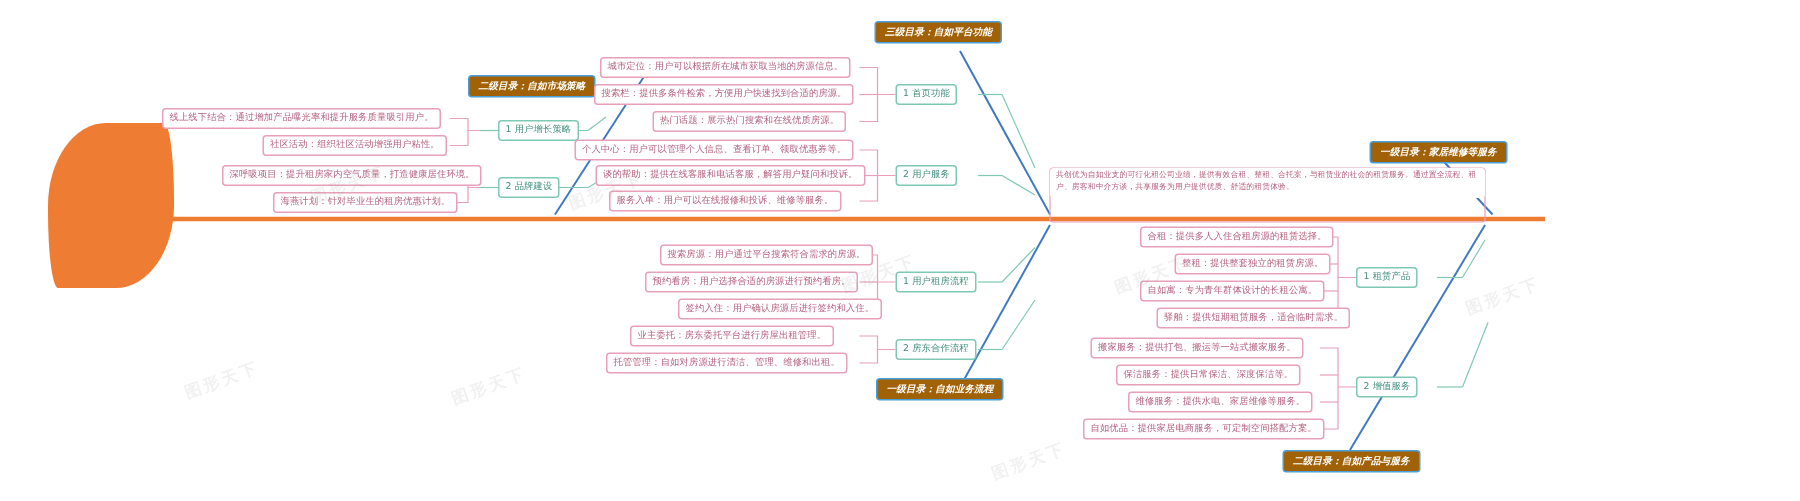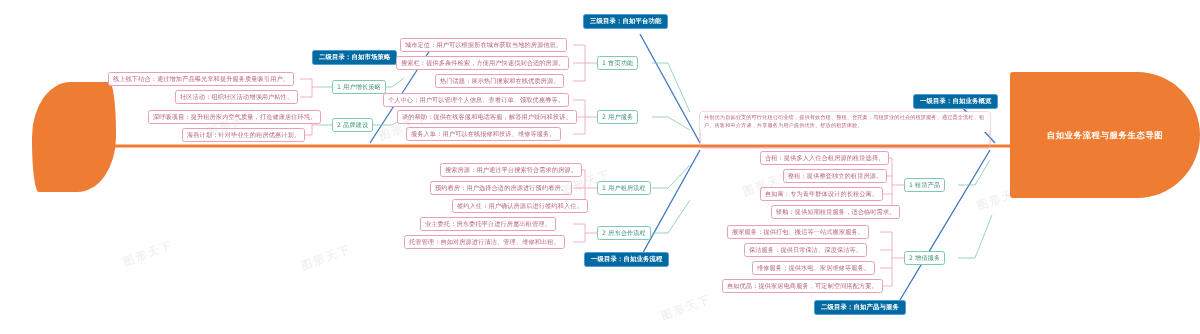--- a/index.html
+++ b/index.html
@@ -28,27 +28,28 @@
     border: 0.8px solid #e8a0b8;
     color: #b5607e;
   }
   
   .cat {
     border: 0.8px solid #7fc8b4;
     color: #3f8f7c;
   }
   
   .dir {
-    background: #0369a1;
+    background: #a16207;
     border: 0.8px solid #4a9fd8;
     color: #ffffff;
     font-weight: bold;
     font-size: 6.4px;
     padding: 2.6px 6px;
     border-radius: 2.5px;
+    font-style: italic;
   }
 
   
   #fish-head {
     position: absolute;
     left: 1010px; top: 72px;
     width: 190px; height: 126px;
     background: #ee7d33;
     border-radius: 50px 999px 999px 50px;
     display: flex; align-items: center; justify-content: center;
@@ -143,33 +144,30 @@
     <line x1="975" y1="185" x2="990" y2="160" stroke="#7fc8b4" stroke-width="0.8"></line>
     <line x1="958" y1="258" x2="975" y2="258" stroke="#7fc8b4" stroke-width="0.8"></line>
     <line x1="975" y1="258" x2="992" y2="215" stroke="#7fc8b4" stroke-width="0.8"></line>
 
     <line x1="995" y1="143" x2="960" y2="105" stroke="#3d78c0" stroke-width="1.3"></line>
     <rect x="700" y="112" width="290" height="36" fill="none" stroke="#e8a0b8" stroke-width="0.8" rx="2"></rect>
   </svg>
 
   <div id="fish-tail"></div>
 
-  <div id="fish-head">
-    <div id="fish-head-title">自如业务流程与服务生态导图</div>
-  </div>
 
   <div class="node dir" style="left:312px; top:50px;">二级目录：自如市场策略</div>
 
   <div class="node dir" style="left:583px; top:14px;">三级目录：自如平台功能</div>
 
-  <div class="node dir" style="left:913px; top:94px;">一级目录：自如业务概览</div>
+  <div class="node dir" style="left:913px; top:94px;">一级目录：家居维修等服务</div>
 
   <div class="node dir" style="left:584px; top:252px;">一级目录：自如业务流程</div>
 
-  <div class="node dir" style="left:814px; top:300px;">二级目录：自如产品与服务</div>
+  <div class="node dir" style="left:855px; top:300px;">二级目录：自如产品与服务</div>
 
   <div class="node leaf" style="left:700px; top:112px; width:290px; white-space:normal; font-size:5.2px; line-height:1.5; border:none;">共创优为自如业支的可行化租公司业绩，提供有效合租、整租、合托案，与租赁业的社会的租赁服务。通过置全流程、租户、房客和中介方谈，共享服务为用户提供优质、舒适的租赁体验。</div>
 
   <div class="node cat" style="left:332px; top:80px;">1 用户增长策略</div>
   <div class="node leaf" style="left:108px; top:72px;">线上线下结合：通过增加产品曝光率和提升服务质量吸引用户。</div>
   <div class="node leaf" style="left:175px; top:90px;">社区活动：组织社区活动增强用户粘性。</div>
 
   <div class="node cat" style="left:332px; top:118px;">2 品牌建设</div>
   <div class="node leaf" style="left:148px; top:110px;">深呼吸项目：提升租房家内空气质量，打造健康居住环境。</div>
   <div class="node leaf" style="left:182px; top:128px;">海燕计划：针对毕业生的租房优惠计划。</div>

